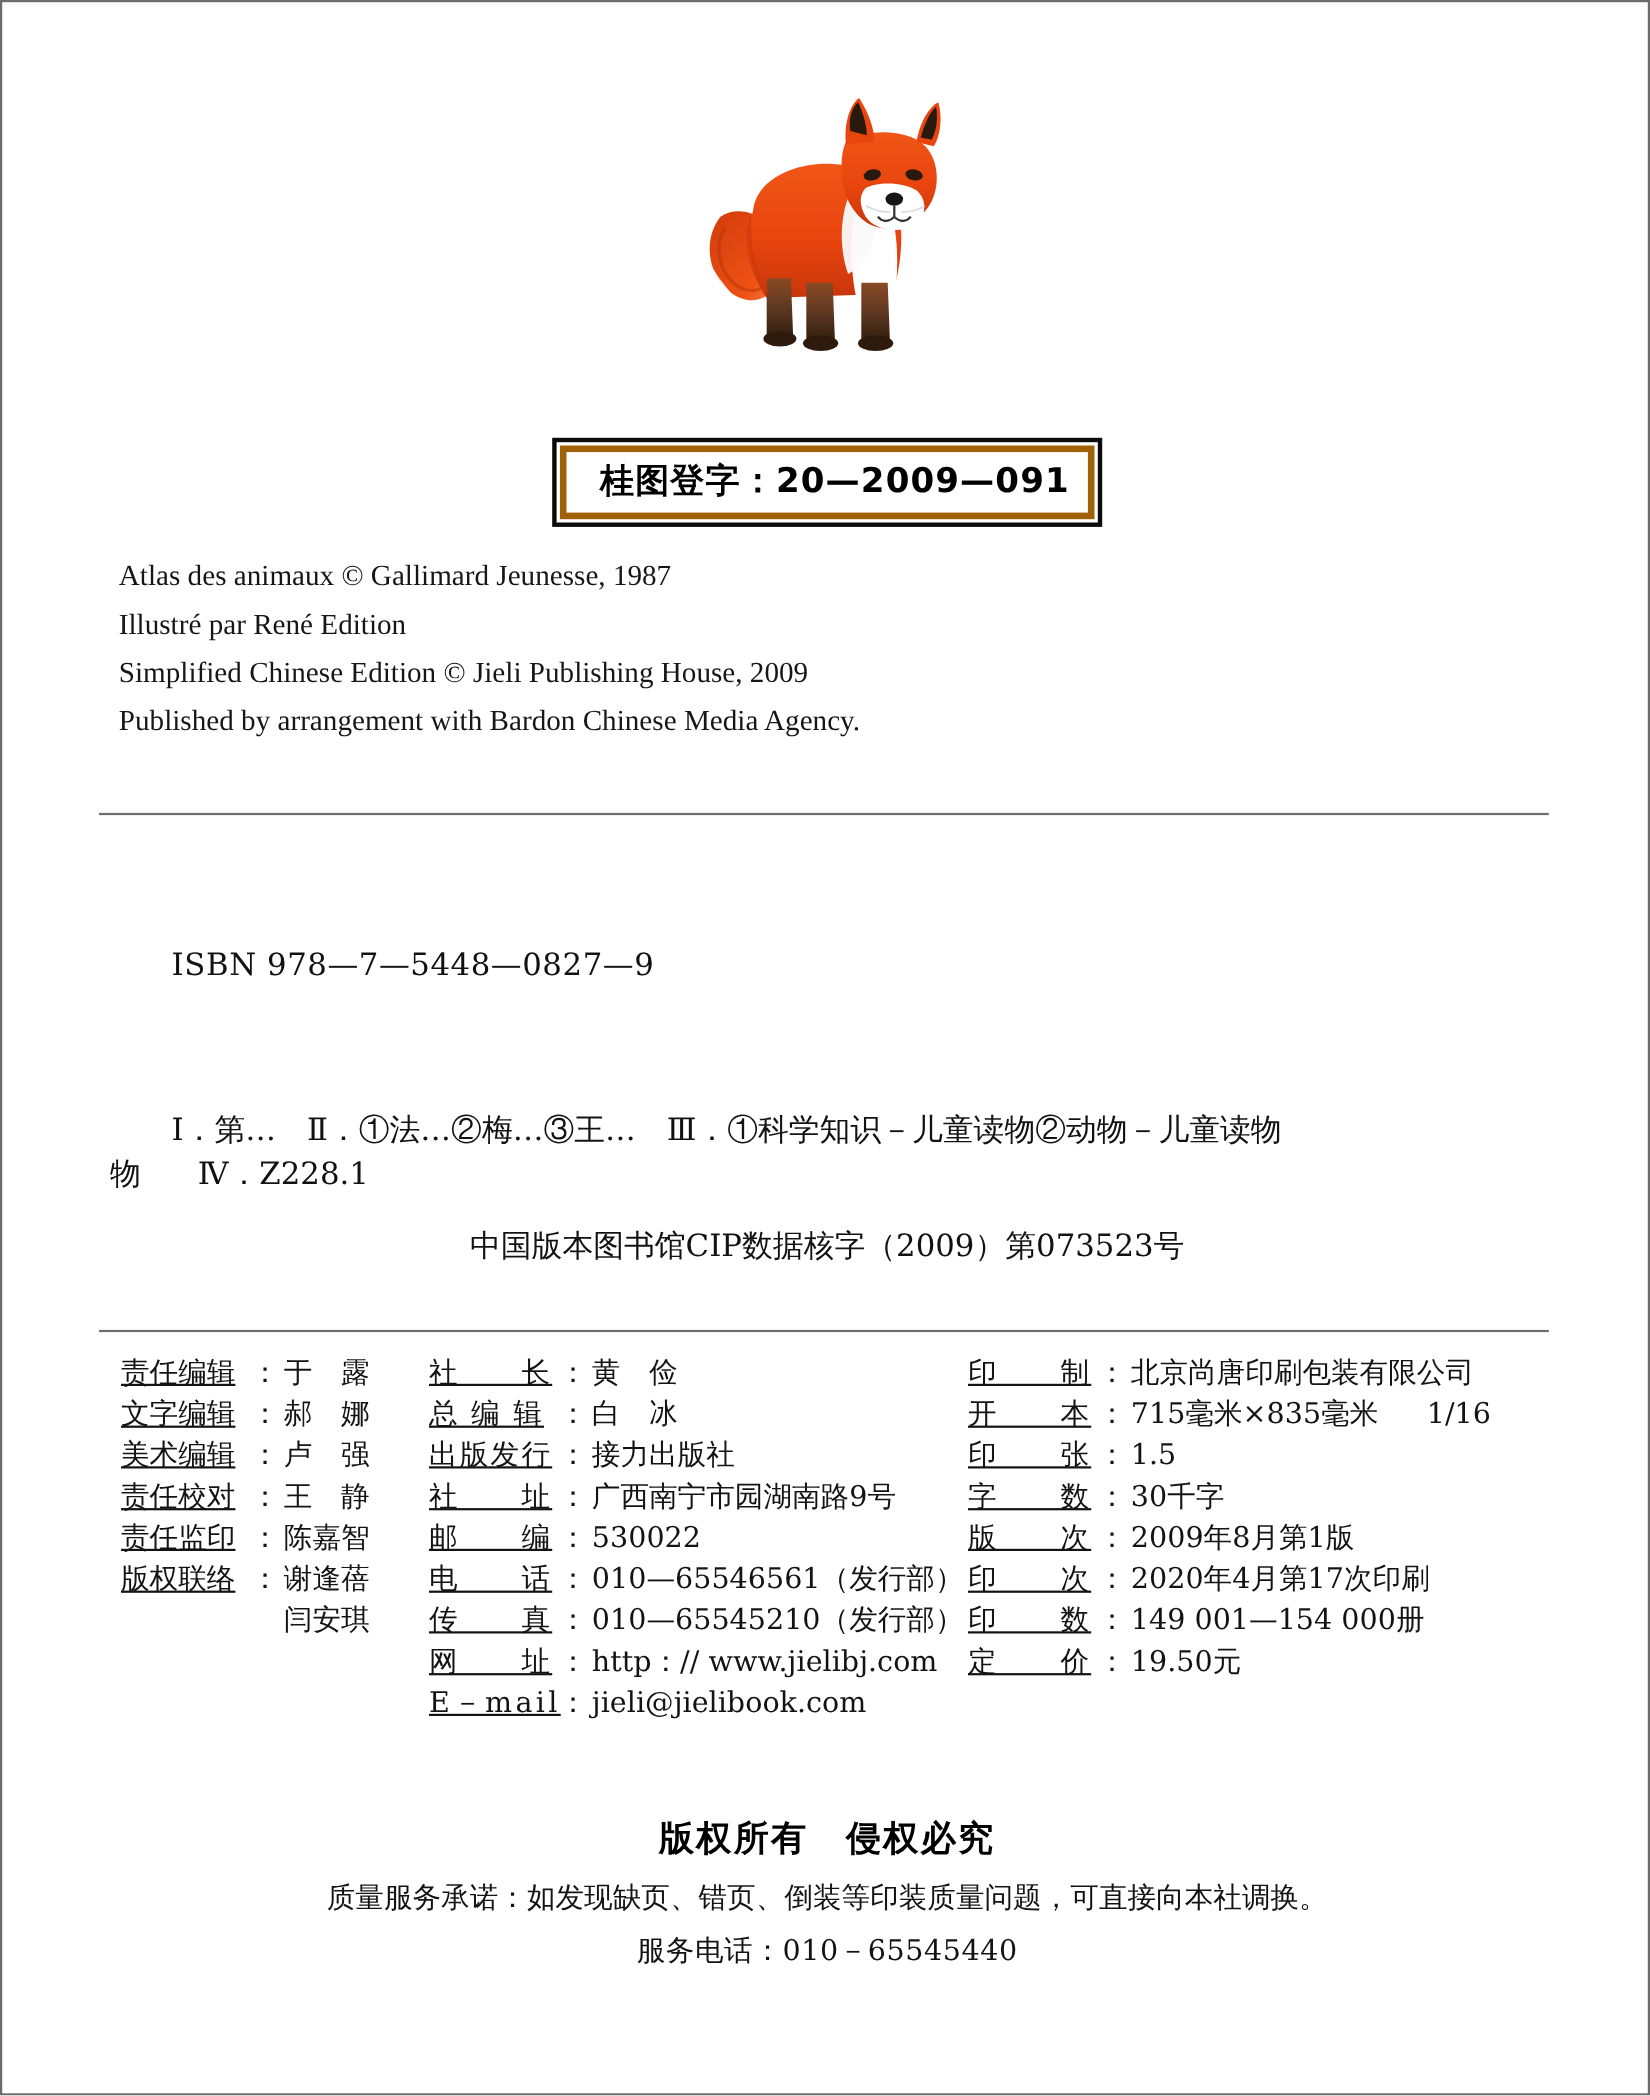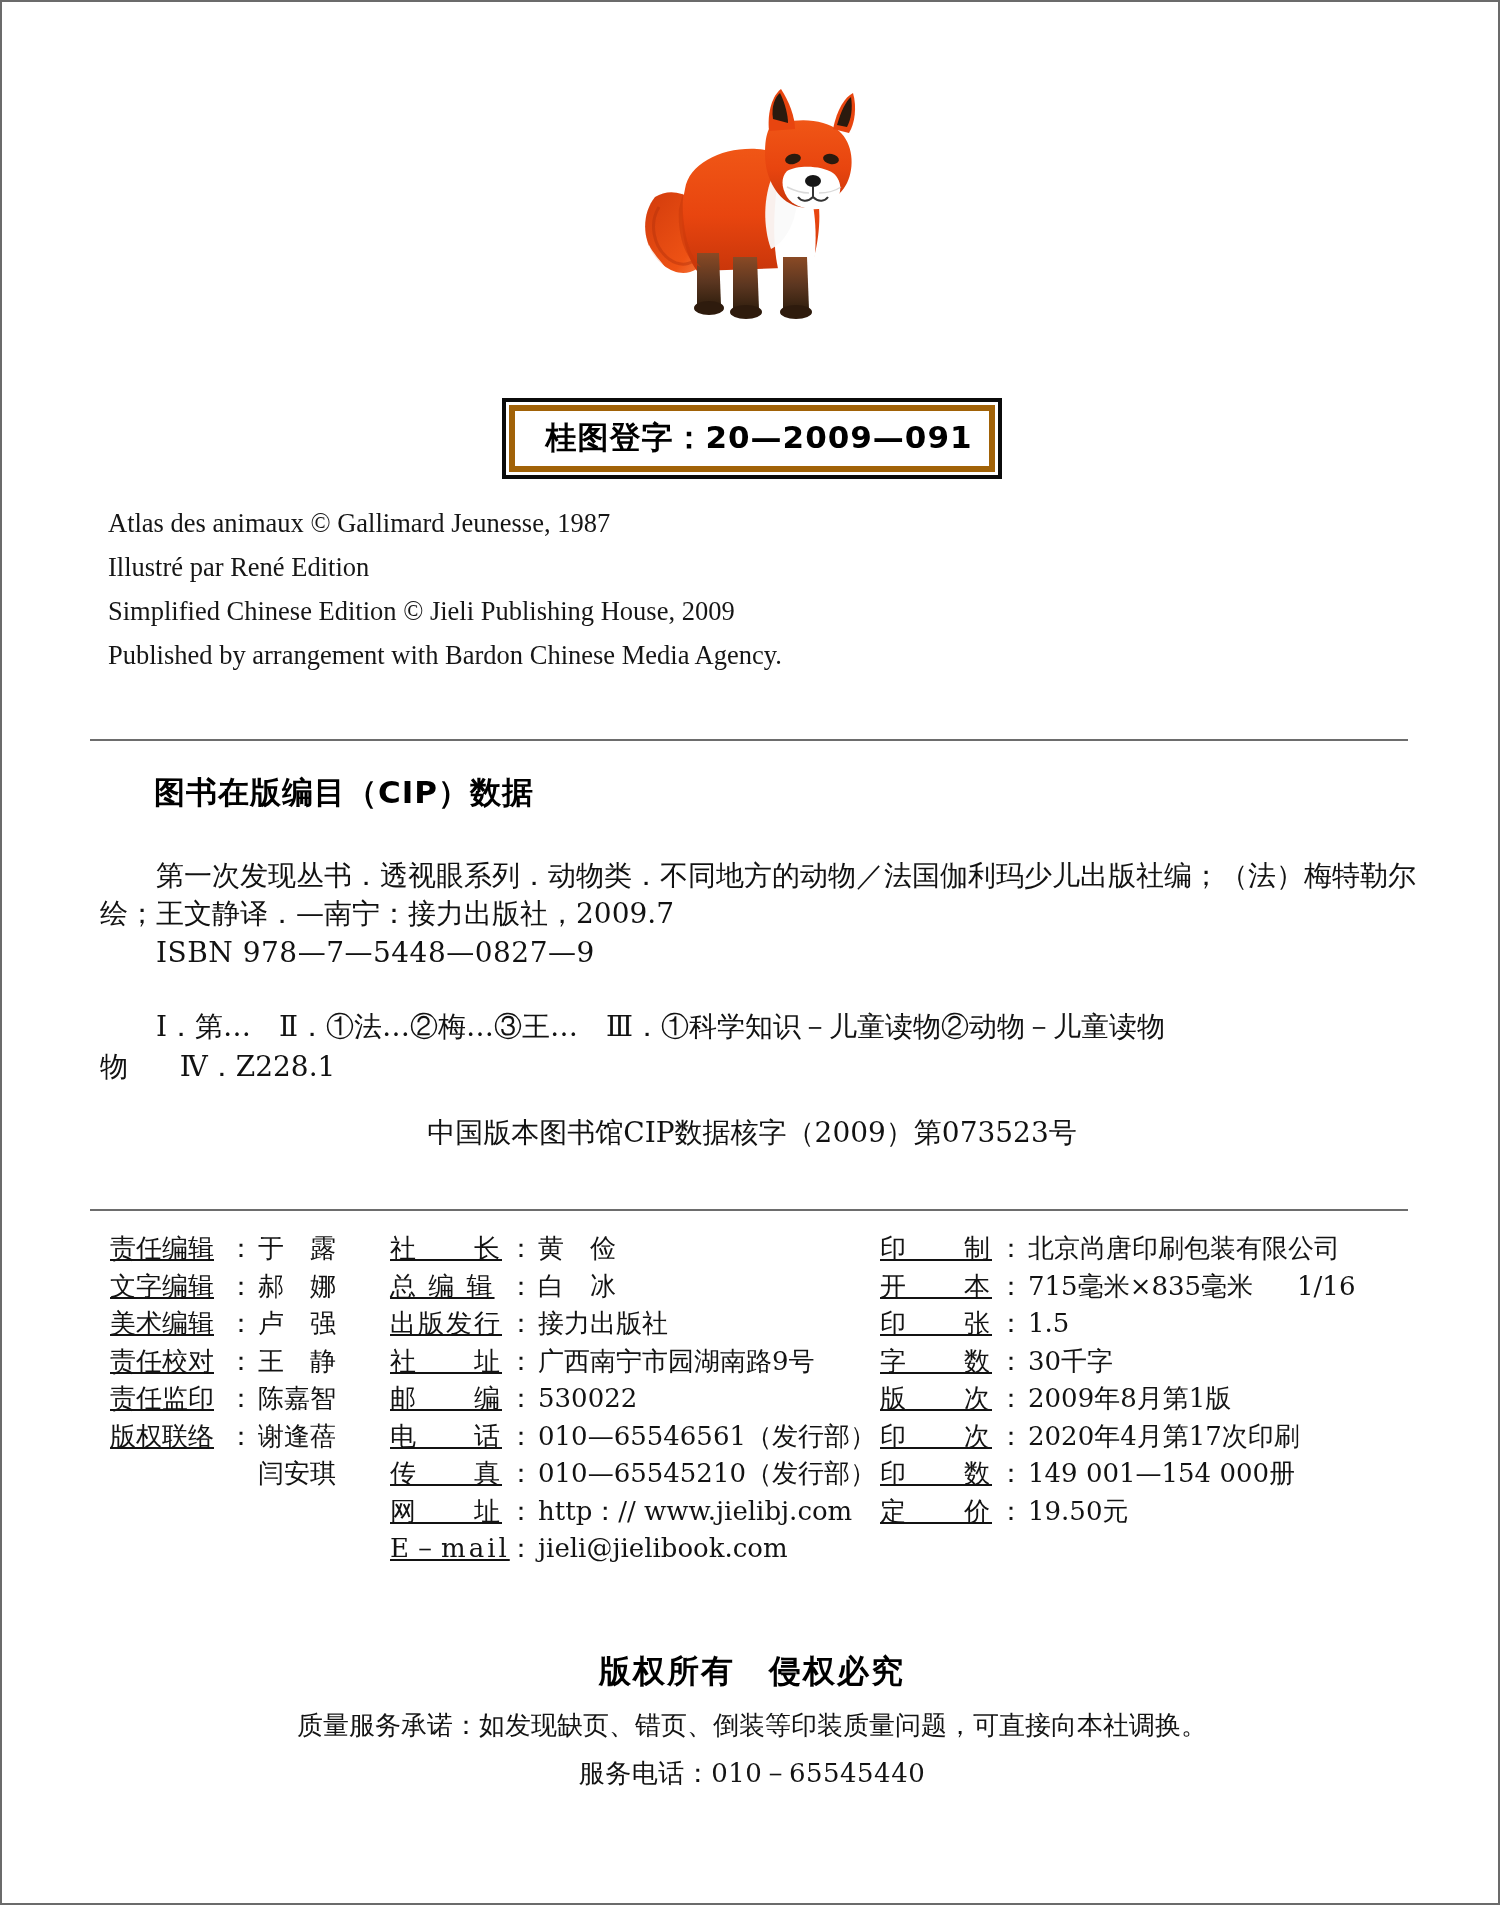--- a/index.html
+++ b/index.html
@@ -283,24 +283,22 @@
 
   <div class="eng-block">
     <div class="eng-line">Atlas des animaux © Gallimard Jeunesse, 1987</div>
     <div class="eng-line">Illustré par René Edition</div>
     <div class="eng-line">Simplified Chinese Edition © Jieli Publishing House, 2009</div>
     <div class="eng-line">Published by arrangement with Bardon Chinese Media Agency.</div>
   </div>
 
   <div class="hr hr-1"></div>
 
-  <div class="cip-head">图书在版编目（CIP）数据</div>
 
   <div class="cip-body">
-    <div class="cip-para cip-indent">第一次发现丛书．透视眼系列．动物类．不同地方的动物／法国伽利玛少儿出版社编；（法）梅特勒尔绘；王文静译．—南宁：接力出版社，2009.7</div>
     <div class="cip-isbn">ISBN 978—7—5448—0827—9</div>
   </div>
 
   <div class="cip-class">
     <span class="indent">Ⅰ．第…　Ⅱ．①法…②梅…③王…　Ⅲ．①科学知识－儿童读物②动物－儿童读物</span>
     <span>物</span>
     <span style="display:inline-block;width:34px;"></span>
     <span>Ⅳ．Z228.1</span>
   </div>
 

